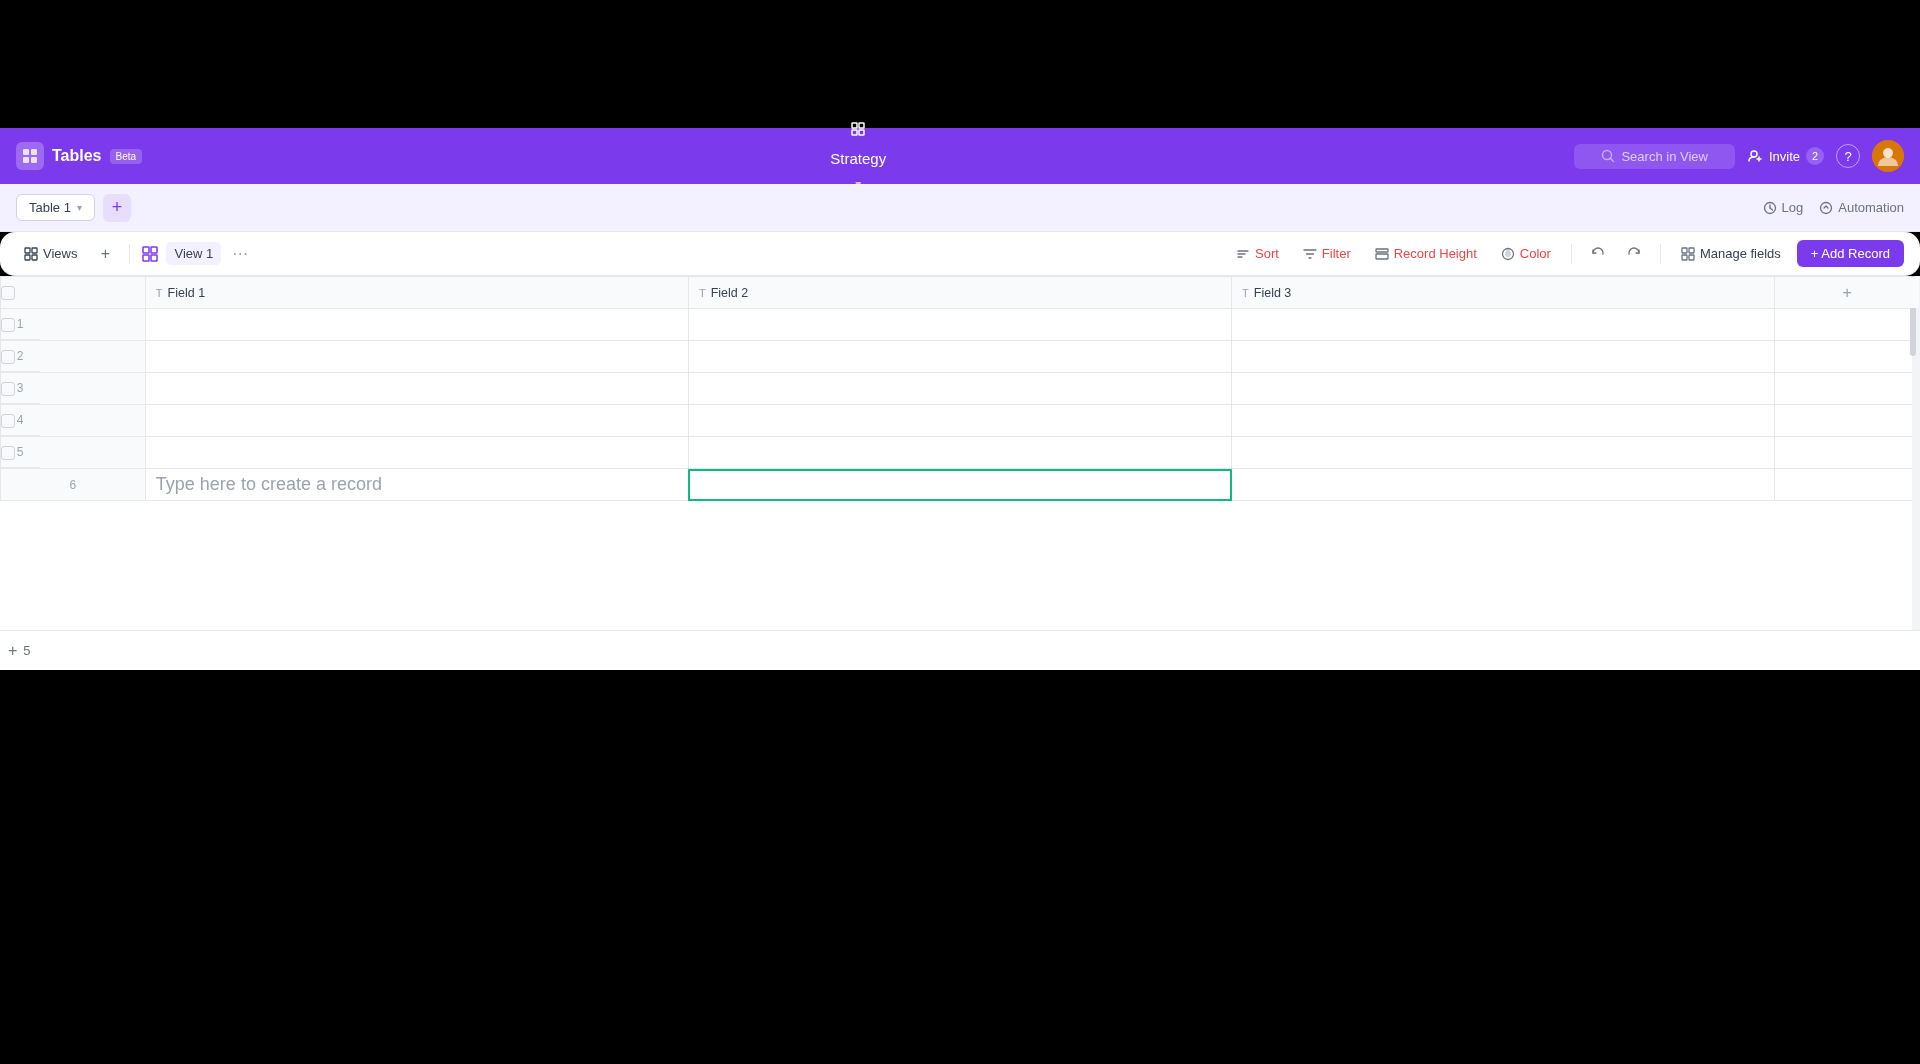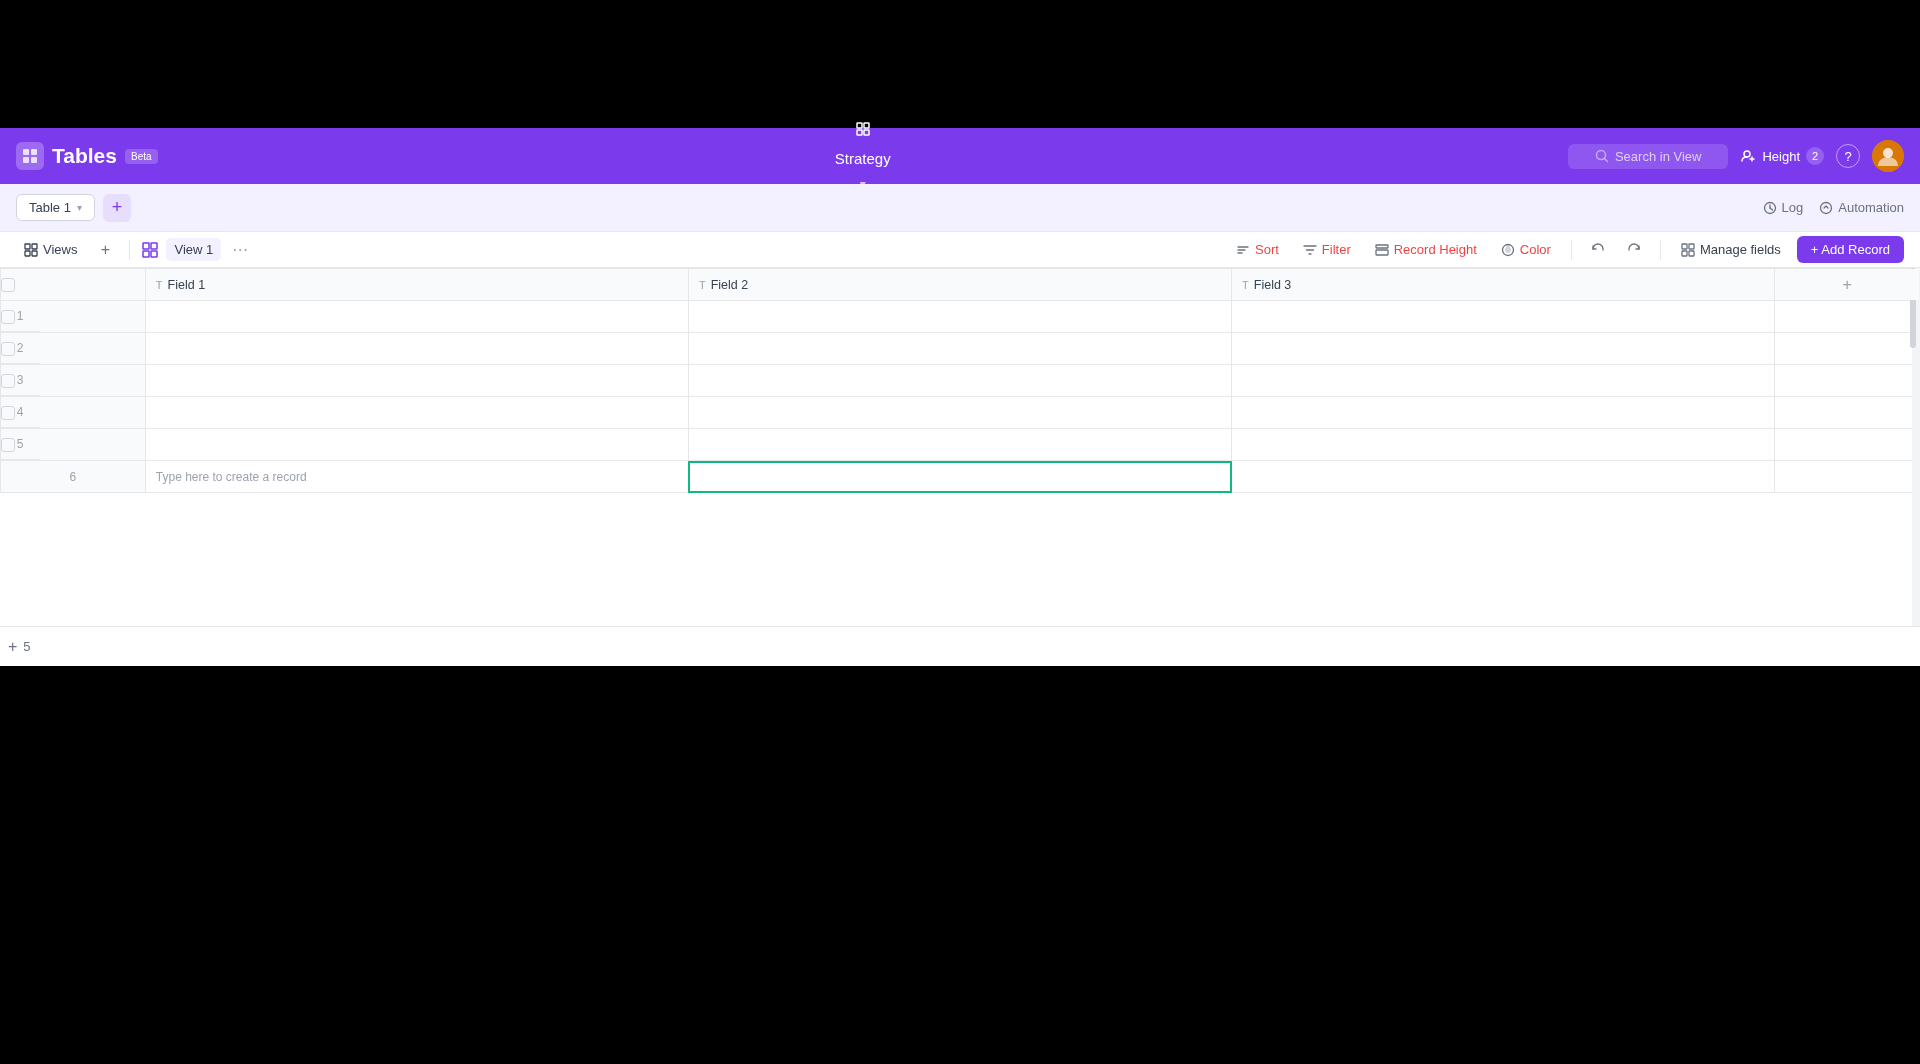--- a/index.html
+++ b/index.html
@@ -36,21 +36,21 @@
       border-radius: 6px;
       display: flex;
       align-items: center;
       justify-content: center;
       color: white;
       font-size: 14px;
     }
 
     .app-title {
       color: white;
-      font-size: 21px;
+      font-size: 16px;
       font-weight: 600;
     }
 
     .beta-badge {
       background: rgba(255,255,255,0.2);
       color: white;
       font-size: 10px;
       padding: 2px 6px;
       border-radius: 4px;
       font-weight: 500;
@@ -213,28 +213,29 @@
       gap: 5px;
       font-size: 13px;
       color: #6b7280;
       background: none;
       border: none;
       cursor: pointer;
     }
 
     
     .toolbar {
-      height: 36px;
+      height: 44px;
       background: white;
       display: flex;
       align-items: center;
       padding: 0 16px;
       gap: 8px;
       border-bottom: 1px solid #e5e7eb;
       flex-shrink: 0;
+      border-radius: 15px;
     }
 
     .views-btn {
       display: flex;
       align-items: center;
       gap: 5px;
       font-size: 13px;
       color: #374151;
       background: none;
       border: none;
@@ -541,21 +542,21 @@
         <span>Search in View</span>
       </div>
 
       <button class="invite-btn">
         <svg width="16" height="16" viewBox="0 0 16 16" fill="none">
           <circle cx="7" cy="6" r="3" stroke="white" stroke-width="1.5"></circle>
           <path d="M2 13c0-2.761 2.239-4 5-4" stroke="white" stroke-width="1.5" stroke-linecap="round"></path>
           <line x1="12" y1="9" x2="12" y2="13" stroke="white" stroke-width="1.5" stroke-linecap="round"></line>
           <line x1="10" y1="11" x2="14" y2="11" stroke="white" stroke-width="1.5" stroke-linecap="round"></line>
         </svg>
-        <span>Height</span>
+        <span>Invite</span>
         <span class="invite-count">2</span>
       </button>
 
       <div class="help-btn">
         <span>?</span>
       </div>
 
       <div class="avatar">
         <svg width="32" height="32" viewBox="0 0 32 32" fill="none">
           <circle cx="16" cy="16" r="16" fill="#d97706"></circle>
@@ -768,21 +769,21 @@
             <td class="cell-data"></td>
             <td class="cell-data"></td>
             <td></td>
           </tr>
 
           <tr class="grid-row placeholder-row">
             <td class="col-checkbox">
               <span style="color:#9ca3af;font-size:12px;display:flex;align-items:center;justify-content:center;height:100%;">6</span>
             </td>
             <td class="cell-data">
-              <span style="color:#9ca3af;font-size:12px;">Type here to create a record</span>
+              <span style="color:#9ca3af;font-size:18px;">Type here to create a record</span>
             </td>
             <td class="cell-selected"></td>
             <td></td>
             <td></td>
           </tr>
         </tbody>
       </table>
 
       <div style="position:absolute;top:32px;left:0;width:40px;pointer-events:none;">
         <div style="height:32px;display:flex;align-items:center;justify-content:center;color:#9ca3af;font-size:12px;border-bottom:1px solid #e5e7eb;">1</div>

